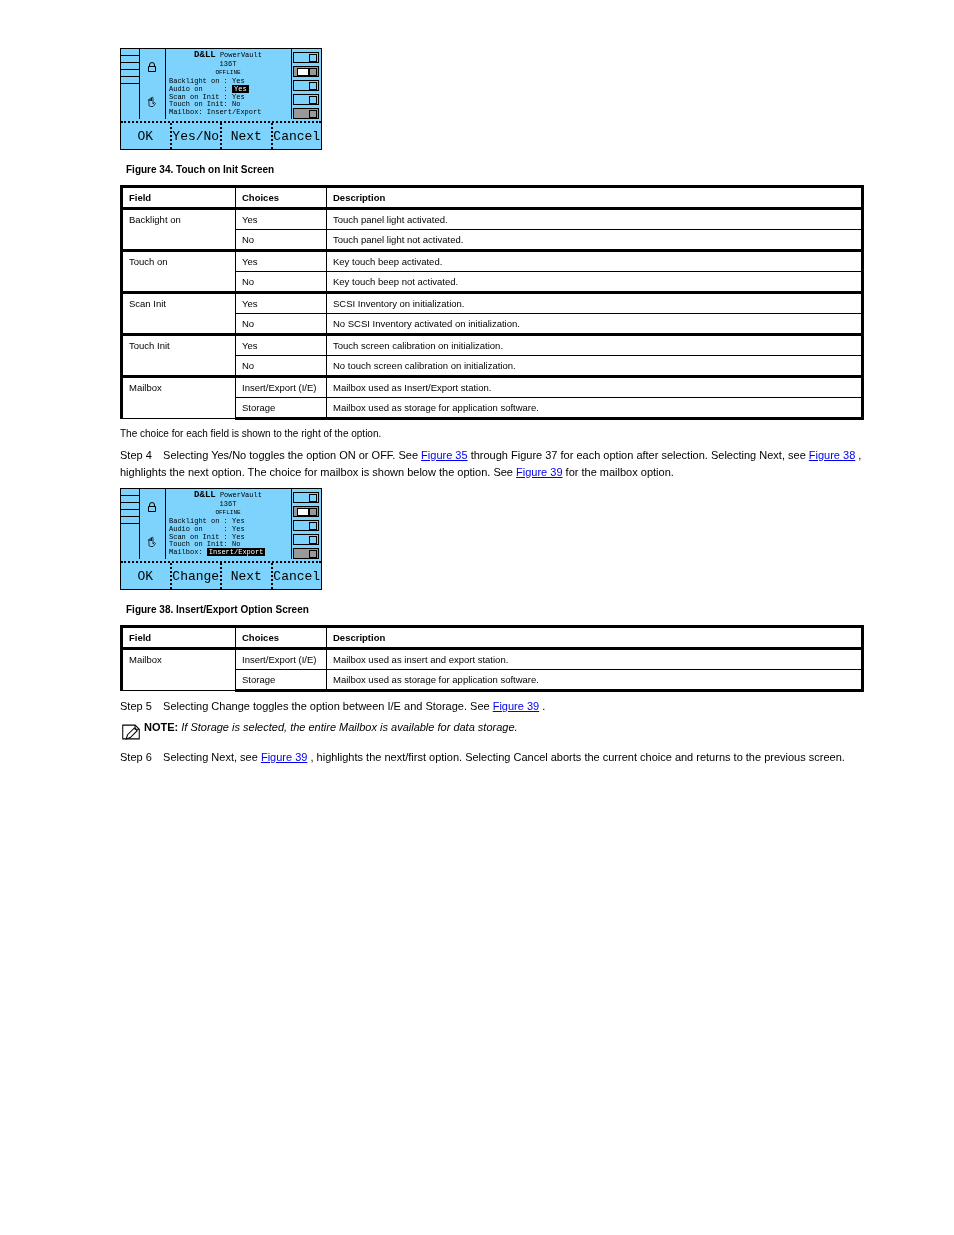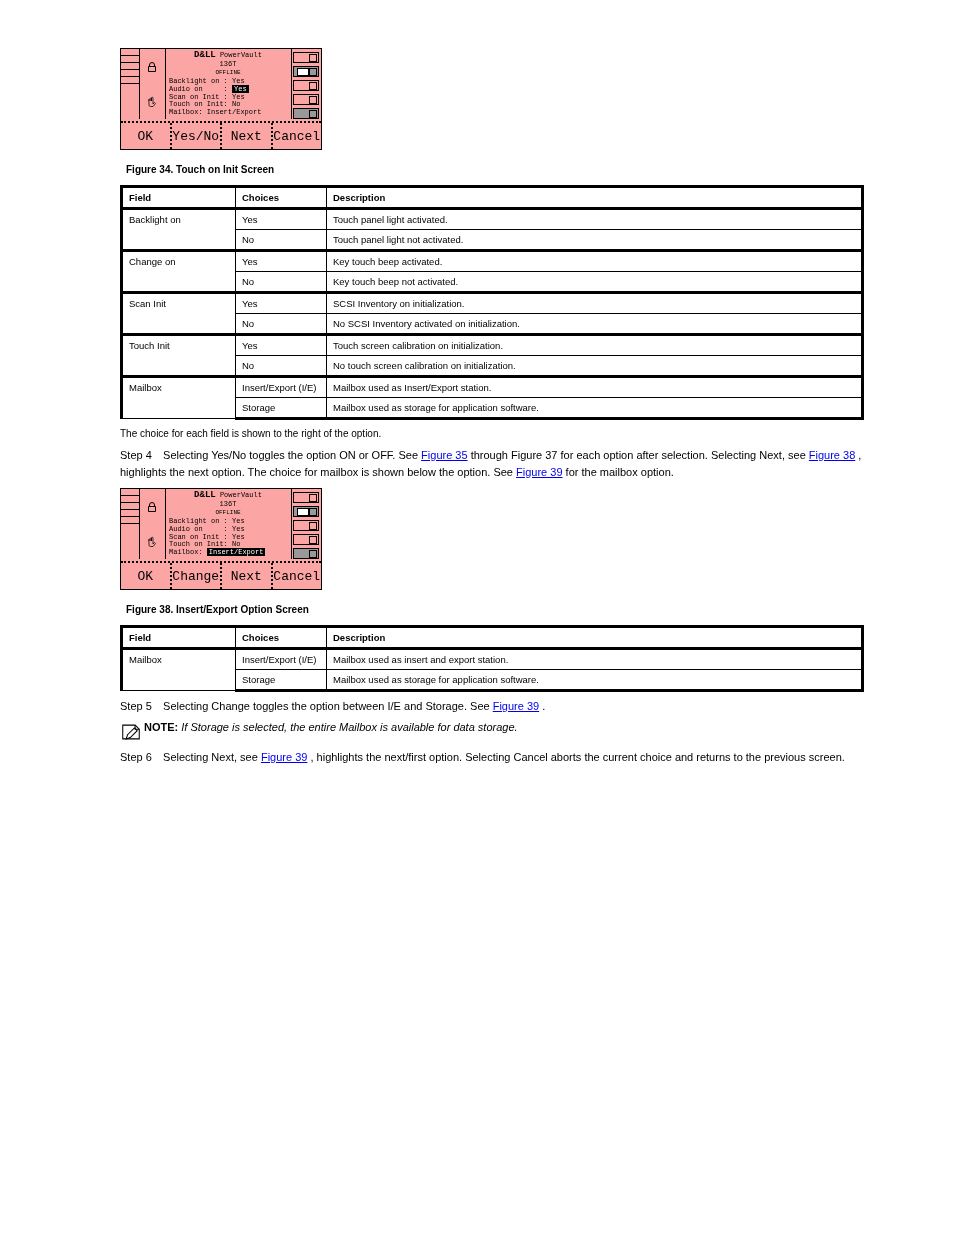--- a/index.html
+++ b/index.html
@@ -25,21 +25,21 @@
 
   
   .device{
     border:1px solid #000;
     width:200px;
     height:100px;
     position:relative;
     margin:8px 0 14px 0;
     font-family:"Courier New",monospace;
     font-size:7px;
-    background:#fca5a5;
+    background:#7dd3fc;
   }
   .dev-top{
     position:absolute;left:0;top:0;width:100%;height:70px;
   }
   .dev-left-strip{
     position:absolute;left:0;top:0;width:18px;height:70px;
     border-right:1px solid #000;
   }
   .dev-left-strip .hline{border-top:1px solid #000;margin-top:6px;}
   .dev-mid{
@@ -207,21 +207,21 @@
           <td class="c1" rowspan="2">Backlight on</td>
           <td>Yes</td>
           <td>Touch panel light activated.</td>
         </tr>
       <tr>
           <td>No</td>
           <td>Touch panel light not activated.</td>
         </tr>
 
       <tr class="groupstart">
-          <td class="c1" rowspan="2">Change on</td>
+          <td class="c1" rowspan="2">Touch on</td>
           <td>Yes</td>
           <td>Key touch beep activated.</td>
         </tr>
       <tr>
           <td>No</td>
           <td>Key touch beep not activated.</td>
         </tr>
 
       <tr class="groupstart">
           <td class="c1" rowspan="2">Scan Init</td>

